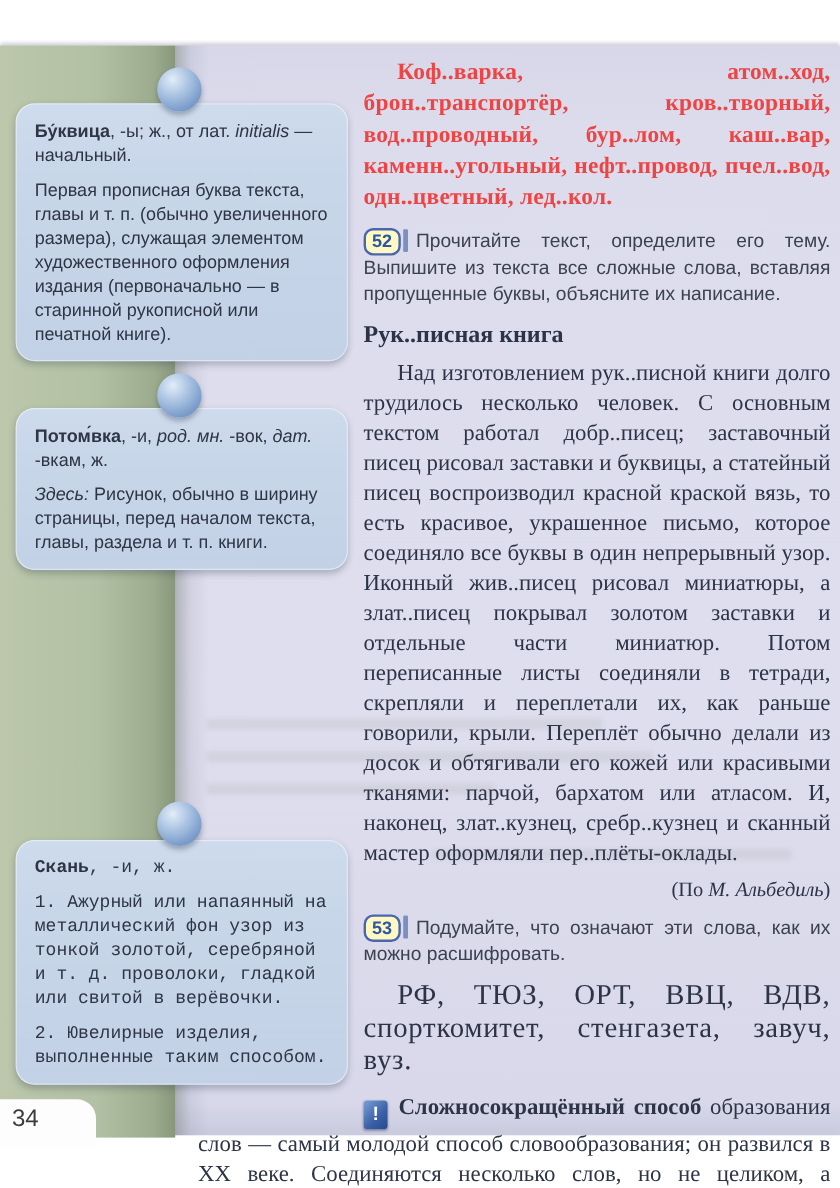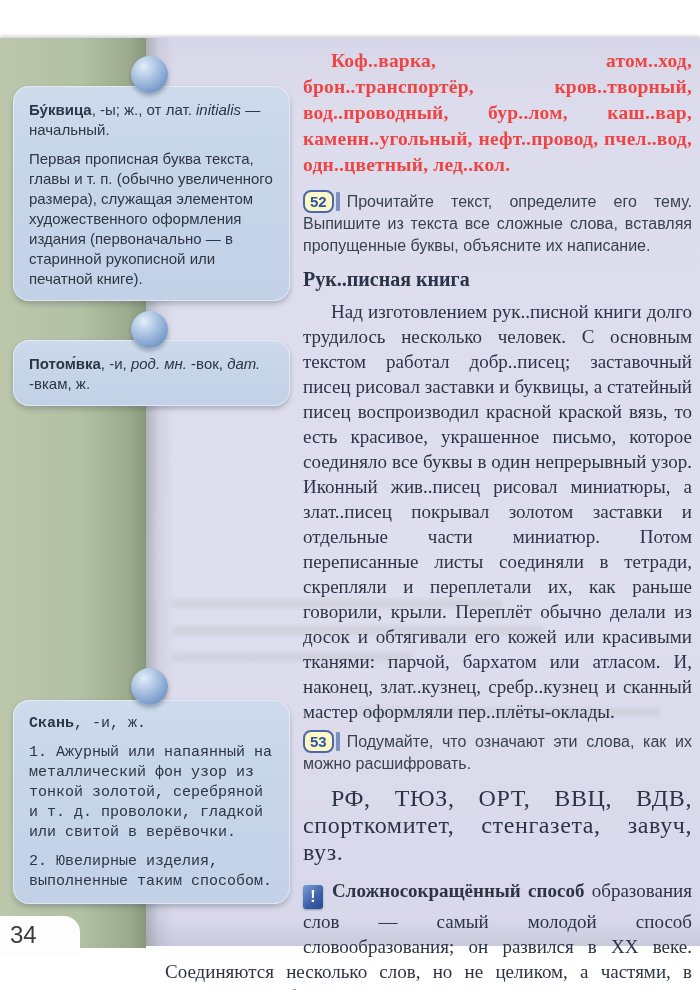--- a/index.html
+++ b/index.html
@@ -103,21 +103,21 @@
     background:linear-gradient(135deg,#7aa0d4 0%,var(--theory-icon-blue) 60%,#274a8e 100%);
     color:#fff;font-weight:bold;font-size:16px;line-height:24px;text-align:center;
     font-family:"Liberation Sans","DejaVu Sans",sans-serif;
     margin-right:9px;vertical-align:-5px;
     box-shadow:0 1px 2px rgba(40,50,80,.4);
   }
   .page-tab{
     position:absolute;left:0;top:916px;width:80px;height:40px;
     background:#fdfdfd;border-top-right-radius:16px;
     font-family:"Liberation Sans","DejaVu Sans",sans-serif;
-    font-size:24px;color:#3c3c40;box-sizing:border-box;padding:5px 0 0 10px;
+    font-size:20px;color:#3c3c40;box-sizing:border-box;padding:5px 0 0 10px;
     z-index:5;
   }
 </style>
 </head>
 <body>
 
 <div class="page"></div>
 <div class="green-strip"></div>
 <div class="crease"></div>
 
@@ -127,20 +127,21 @@
 <div class="ghost g4"></div>
 
 <div class="card card1">
   <p class="card-title"><b class="headword">Бу́квица</b><span>, -ы; ж.,  от лат. </span><span class="it">initialis</span><span> — начальный.</span></p>
   <p class="card-body">Первая прописная буква текста, главы и т. п. (обычно увеличенного размера), служащая элементом художественного оформления издания (первоначально — в старинной рукописной или печатной книге).</p>
 </div>
 <div class="pin pin1"></div>
 
 <div class="card card2">
   <p class="card-title"><b class="headword">Потом́вка</b><span>, -и, </span><span class="it">род. мн.</span><span> -вок, </span><span class="it">дат.</span><span> -вкам, ж.</span></p>
+  <p class="card-body"><span class="it">Здесь:</span><span> Рисунок, обычно в ширину страницы, перед началом текста, главы, раздела и т. п. книги.</span></p>
 </div>
 <div class="pin pin2"></div>
 
 <div class="card card3">
   <p class="card-title"><b class="headword">Скань</b><span>, -и, ж.</span></p>
   <p class="card-body">1. Ажурный или напаянный на металлический фон узор из тонкой золотой, серебряной и т. д. проволоки, гладкой или свитой в верёвочки.</p>
   <p class="card-body">2. Ювелирные изделия, выполненные таким способом.</p>
 </div>
 <div class="pin pin3"></div>
 
@@ -151,20 +152,21 @@
   <p class="word-list">Коф..варка, атом..ход, брон..транспортёр, кров..творный, вод..проводный, бур..лом, каш..вар, каменн..угольный, нефт..провод, пчел..вод, одн..цветный, лед..кол.</p>
 
   <div class="exercise">
     <span class="ex-badge">52</span><span class="ex-tail"></span><span>Прочитайте текст, определите его тему. Выпишите из текста все сложные слова, вставляя пропущенные буквы, объясните их написание.</span>
   </div>
 
   <h3 class="story-title">Рук..писная книга</h3>
 
   <p class="story">Над изготовлением рук..писной книги долго трудилось несколько человек. С основным текстом работал добр..писец; заставочный писец рисовал заставки и буквицы, а статейный писец воспроизводил красной краской вязь, то есть красивое, украшенное письмо, которое соединяло все буквы в один непрерывный узор. Иконный жив..писец рисовал миниатюры, а злат..писец покрывал золотом заставки и отдельные части миниатюр. Потом переписанные листы соединяли в тетради, скрепляли и переплетали их, как раньше говорили, крыли. Переплёт обычно делали из досок и обтягивали его кожей или красивыми тканями: парчой, бархатом или атласом. И, наконец, злат..кузнец, сребр..кузнец и сканный мастер оформляли пер..плёты-оклады.</p>
 
+  <p class="byline"><span>(По </span><span class="it">М. Альбедиль</span><span>)</span></p>
 
   <div class="exercise">
     <span class="ex-badge">53</span><span class="ex-tail"></span><span>Подумайте, что означают эти слова, как их можно расшифровать.</span>
   </div>
 
   <p class="abbrev">РФ, ТЮЗ, ОРТ, ВВЦ, ВДВ, спорткомитет, стенгазета, завуч, вуз.</p>
 
   <p class="theory"><span class="theory-icon">!</span><span class="theory-lead">Сложносокращённый способ</span><span> образования слов — самый молодой способ словообразования; он развился в XX веке. Соединяются несколько слов, но не целиком, а частями, в сокращении. Об-</span></p>
 </div>
 

